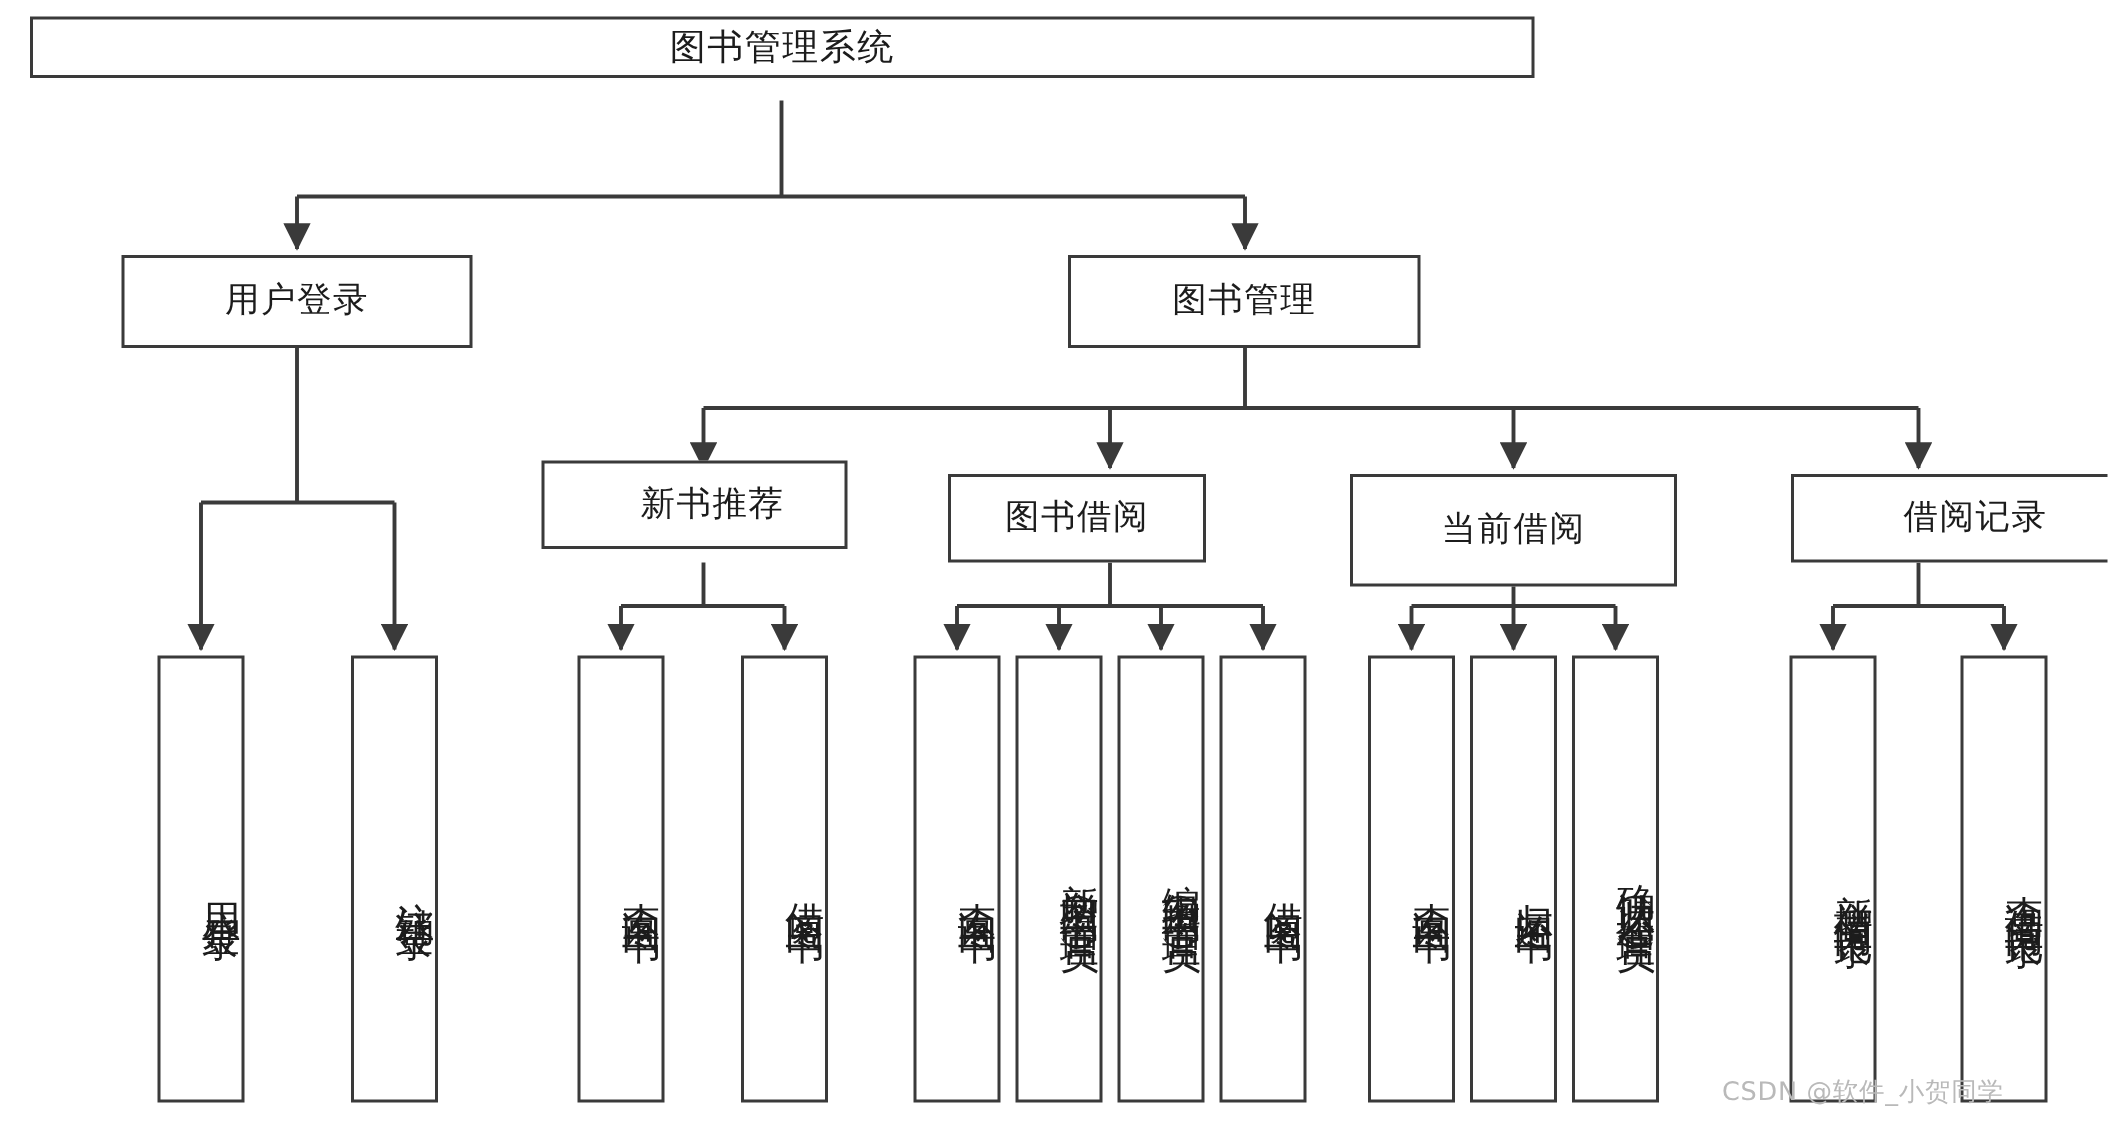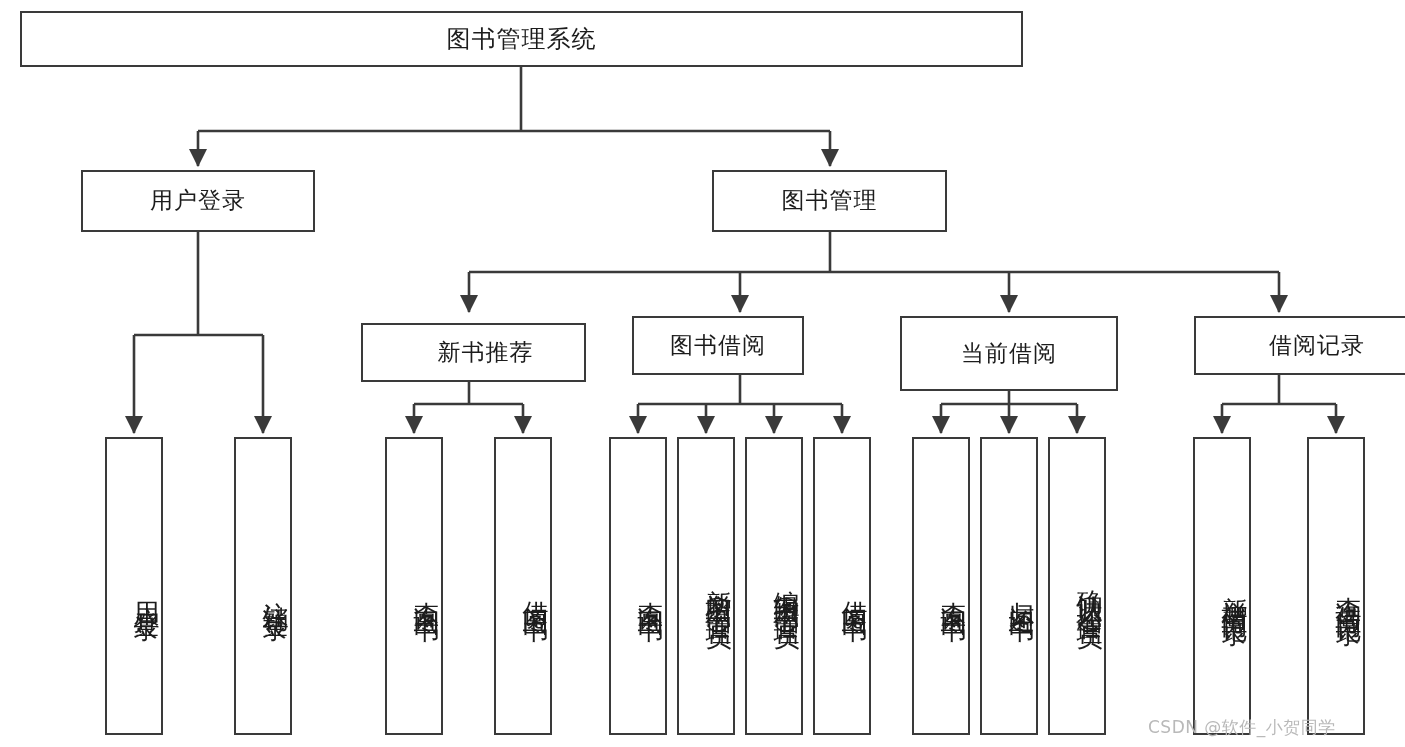--- a/index.html
+++ b/index.html
@@ -120,32 +120,32 @@
       <path d="M 1009 404 L 1009 433" marker-end="url(#arrow)"></path>
       <path d="M 1077 404 L 1077 433" marker-end="url(#arrow)"></path>
 
       <path d="M 1279 375 L 1279 404"></path>
       <path d="M 1222 404 L 1336 404"></path>
       <path d="M 1222 404 L 1222 433" marker-end="url(#arrow)"></path>
       <path d="M 1336 404 L 1336 433" marker-end="url(#arrow)"></path>
     </g>
   </svg>
 
-  <div class="node node-h node-root" style="left:20px; top:11px; width:1003px; height:56px;text-align:center;">
+  <div class="node node-h node-root" style="left:20px; top:11px; width:1003px; height:41px;text-align:center;">
     <span>图书管理系统</span>
   </div>
 
   <div class="node node-h" style="left:81px; top:170px; width:234px; height:62px;">
     <span>用户登录</span>
   </div>
   <div class="node node-h" style="left:712px; top:170px; width:235px; height:62px;">
     <span>图书管理</span>
   </div>
 
-  <div class="node node-h" style="left:361px; top:323px; width:225px; height:59px;padding-left:24px;">
+  <div class="node node-h" style="left:361px; top:307px; width:204px; height:59px;padding-left:24px;">
     <span>新书推荐</span>
   </div>
   <div class="node node-h" style="left:632px; top:316px; width:172px; height:59px;">
     <span>图书借阅</span>
   </div>
   <div class="node node-h" style="left:900px; top:316px; width:218px; height:75px;">
     <span>当前借阅</span>
   </div>
   <div class="node node-h" style="left:1194px; top:316px; width:246px; height:59px;">
     <span>借阅记录</span>

